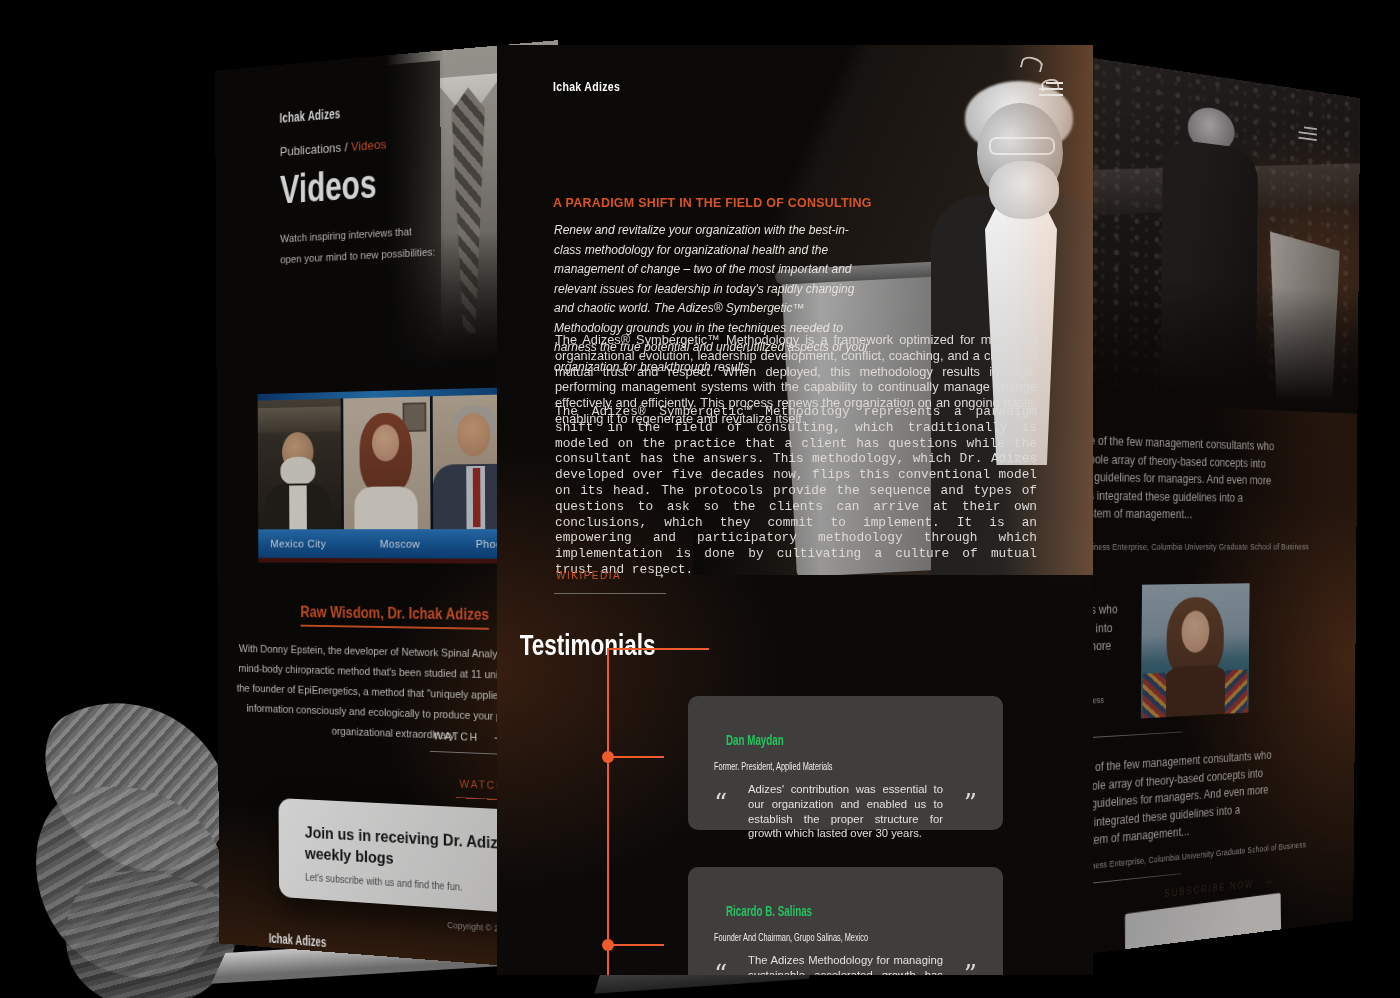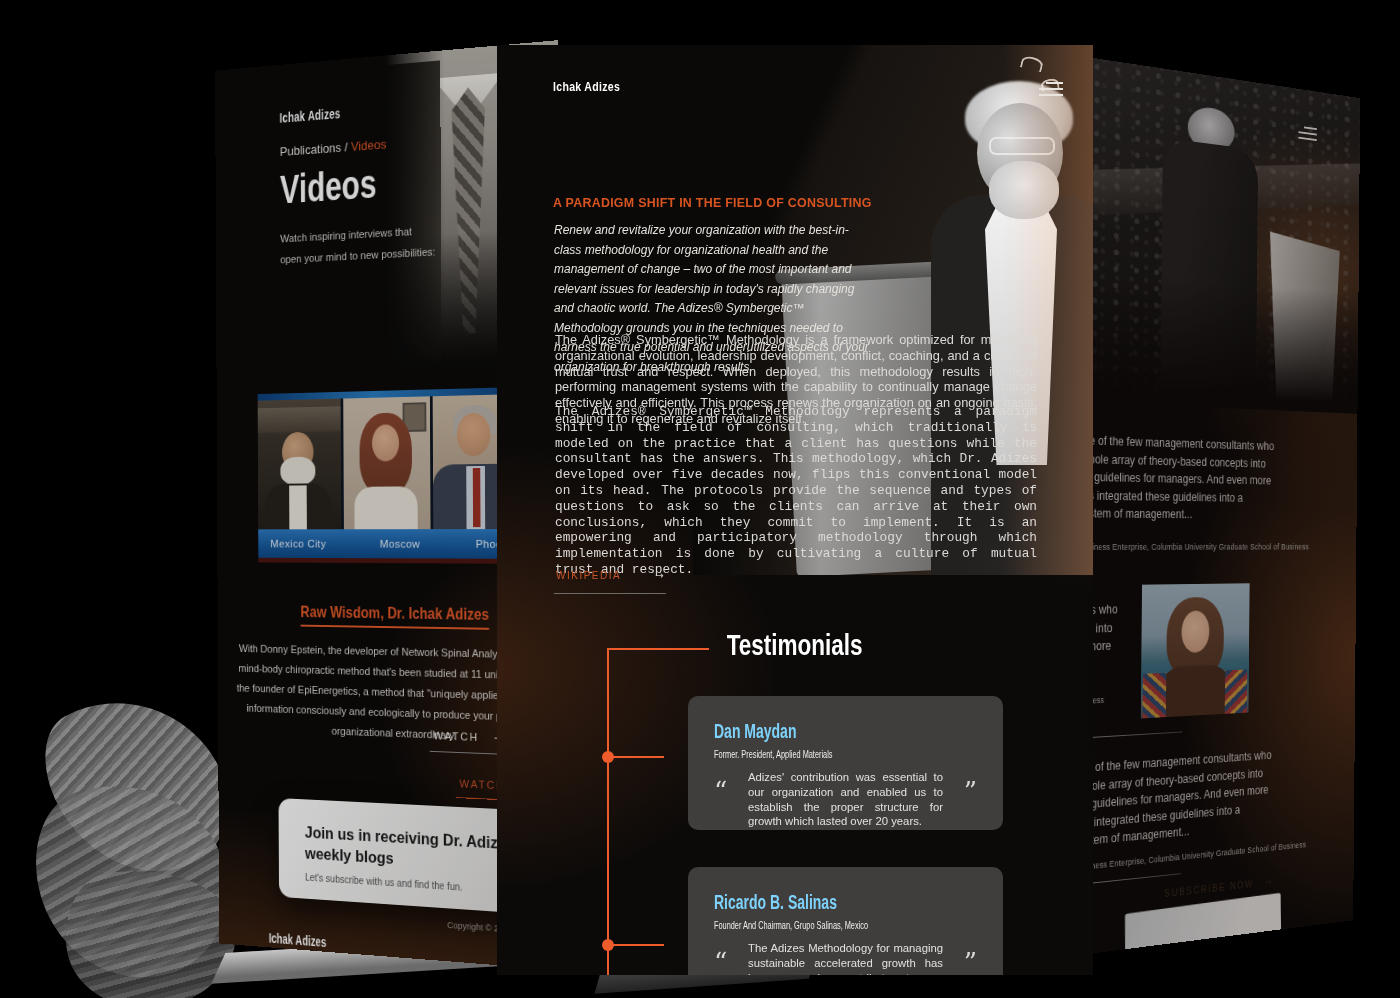--- a/index.html
+++ b/index.html
@@ -189,36 +189,36 @@
   .cp-sub .cond{transform:scaleX(.92);}
   .cp-intro{position:absolute;left:57px;top:176px;width:322px;margin:0;font-style:italic;
     font-size:12px;line-height:19.5px;color:#e6e2dc;}
   .cp-para{position:absolute;left:58px;width:482px;margin:0;text-align:justify;
     font-size:12.8px;line-height:15.8px;color:#dcdad7;}
   .cp-para1{top:287px;}
   .cp-para2{top:359px;font-family:Liberation Mono, monospace;}
   .cp-wiki{position:absolute;left:57px;top:525px;font-size:10px;letter-spacing:1.5px;color:#c8562a;
     border-bottom:1px solid #6e6a66;padding:0 2px 12px 2px;width:108px;cursor:pointer;}
   .cp-wiki .arrow{margin-left:34px;color:#cfcbc6;}
-  .cp-testi-title{position:absolute;left:0;top:583px;width:596px;margin:0;text-align:center;font-size:30px;color:#fff;}
+  .cp-testi-title{position:absolute;left:0;top:583px;width:596px;margin:0;font-size:30px;color:#fff;}
   .cp-testi-title .cond{transform:scaleX(.75);transform-origin:center;}
   .tl{position:absolute;background:#ed5c2a;}
   .tl-h{left:110px;top:603px;width:102px;height:2px;}
   .tl-v{left:110px;top:603px;width:2px;height:327px;}
   .tl-tick{height:2px;left:111px;width:56px;}
   .tl-t1{position:absolute;top:711px;}
   .tl-t2{position:absolute;top:899px;}
   .tl-dot{position:absolute;left:105px;width:12px;height:12px;border-radius:50%;background:#ed5c2a;}
   .tl-d1{top:706px;}
   .tl-d2{top:894px;}
   .t-card{position:absolute;left:191px;width:315px;border-radius:10px;background:#403e3d;box-sizing:border-box;
     padding:24px 26px;}
   .t-card1{top:651px;height:134px;}
   .t-card2{top:822px;height:160px;}
-  .t-name{margin:0;font-size:20px;color:#7dd3fc;}
+  .t-name{margin:12px;font-size:14px;color:#22c55e;}
   .t-name .cond{transform:scaleX(.7);}
   .t-role{margin-top:5px;font-size:10.5px;color:#f0eeec;}
   .t-role .cond{transform:scaleX(.7);font-weight:normal;}
   .t-quote{position:relative;margin-top:10px;padding:0 34px;}
   .t-quote p{margin:0;text-align:justify;font-size:11.3px;line-height:14.8px;color:#e3e1de;}
   .q{position:absolute;font-family:"DejaVu Serif",serif;font-size:26px;color:#dcdad7;line-height:10px;}
   .qo{left:0;top:16px;}
   .qc{right:0;top:16px;}
 </style>
 </head>
@@ -387,21 +387,21 @@
     <div class="tl-dot tl-d1"></div>
     <div class="tl tl-tick tl-t1"></div>
     <div class="tl-dot tl-d2"></div>
     <div class="tl tl-tick tl-t2"></div>
 
     <article class="t-card t-card1">
       <h3 class="t-name"><span class="cond">Dan Maydan</span></h3>
       <div class="t-role"><span class="cond">Former. President, Applied Materials</span></div>
       <div class="t-quote">
         <span class="q qo">“</span>
-        <p>Adizes' contribution was essential to our organization and enabled us to establish the proper structure for growth which lasted over 20 years.</p>
+        <p>Adizes' contribution was essential to our organization and enabled us to establish the proper structure for growth which lasted over 30 years.</p>
         <span class="q qc">”</span>
       </div>
     </article>
 
     <article class="t-card t-card2">
       <h3 class="t-name"><span class="cond">Ricardo B. Salinas</span></h3>
       <div class="t-role"><span class="cond">Founder And Chairman, Grupo Salinas, Mexico</span></div>
       <div class="t-quote">
         <span class="q qo">“</span>
         <p>The Adizes Methodology for managing sustainable accelerated growth has been a major contributor to our success. In the ten years that we have worked with and retained the services of Adizes LLC, we have</p>

